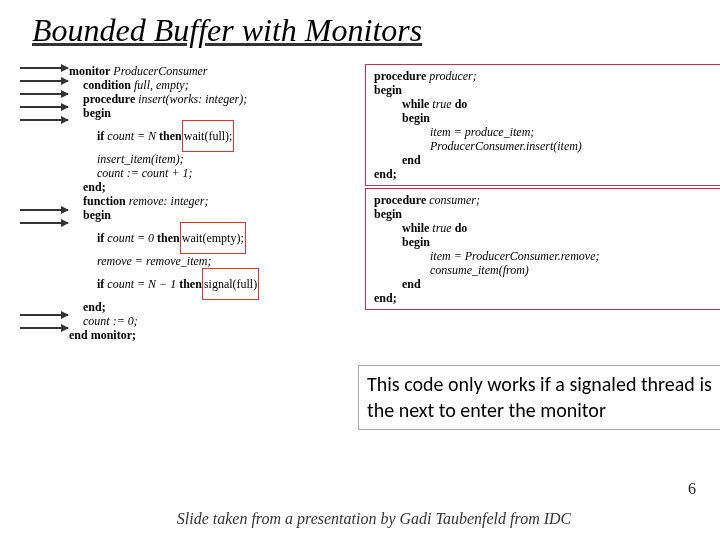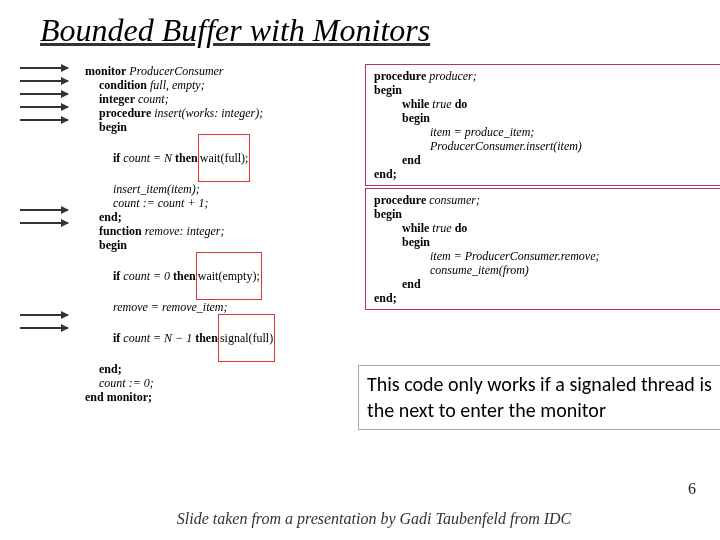--- a/index.html
+++ b/index.html
@@ -8,21 +8,21 @@
       height: 540px;
       font-family: Georgia, 'Times New Roman', serif;
       background: #fff;
       position: relative;
       overflow: hidden;
     }
     .title {
       font-size: 32px;
       font-style: italic;
       font-weight: normal;
-      padding: 12px 0 0 40px;
+      padding: 12px 0 0 32px;
       text-decoration: underline;
       text-decoration-color: #333;
       color: #000;
     }
     .content-area {
       position: relative;
       margin: 18px 20px 0 20px;
       height: 400px;
     }
     .arrows {
@@ -41,31 +41,31 @@
       content: '';
       position: absolute;
       right: -1px;
       top: -3px;
       border-left: 8px solid #333;
       border-top: 4px solid transparent;
       border-bottom: 4px solid transparent;
     }
     .code-left {
       position: absolute;
-      left: 65px;
+      left: 49px;
       top: -3px;
       font-family: 'Times New Roman', serif;
       font-size: 12px;
       line-height: 14px;
     }
     .code-left .kw { font-weight: bold; }
     .code-left .it { font-style: italic; }
     .code-left .box-red {
       border: 1px solid #d33;
-      padding: 16px 1px;
+      padding: 8px 1px;
       display: inline-block;
     }
     .right-col {
       position: absolute;
       left: 345px;
       top: -3px;
       width: 376px;
     }
     .code-box {
       border: 1px solid #b7355a;
@@ -127,21 +127,20 @@
     <div class="arrow"></div>
     <div class="arrow" style="margin-top:88px"></div>
     <div class="arrow"></div>
     <div class="arrow" style="margin-top:90px"></div>
     <div class="arrow"></div>
   </div>
 
   <div class="code-left">
     <div><span class="kw">monitor</span><span class="it"> ProducerConsumer</span></div>
     <div class="indent1"><span class="kw">condition</span><span class="it"> full, empty;</span></div>
-    <div class="indent1"><span class="kw">integer</span><span class="it"> count;</span></div>
     <div class="indent1"><span class="kw">procedure</span><span class="it"> insert(works: integer);</span></div>
     <div class="indent1"><span class="kw">begin</span></div>
     <div class="indent2"><span class="kw">if</span><span class="it"> count = N </span><span class="kw">then</span><span class="box-red"> wait(full);</span></div>
     <div class="indent2"><span class="it">insert_item(item);</span></div>
     <div class="indent2"><span class="it">count := count + 1;</span></div>
     <div class="indent1"><span class="kw">end;</span></div>
     <div class="indent1"><span class="kw">function</span><span class="it"> remove: integer;</span></div>
     <div class="indent1"><span class="kw">begin</span></div>
     <div class="indent2"><span class="kw">if</span><span class="it"> count = 0 </span><span class="kw">then</span><span class="box-red"> wait(empty);</span></div>
     <div class="indent2"><span class="it">remove = remove_item;</span></div>

